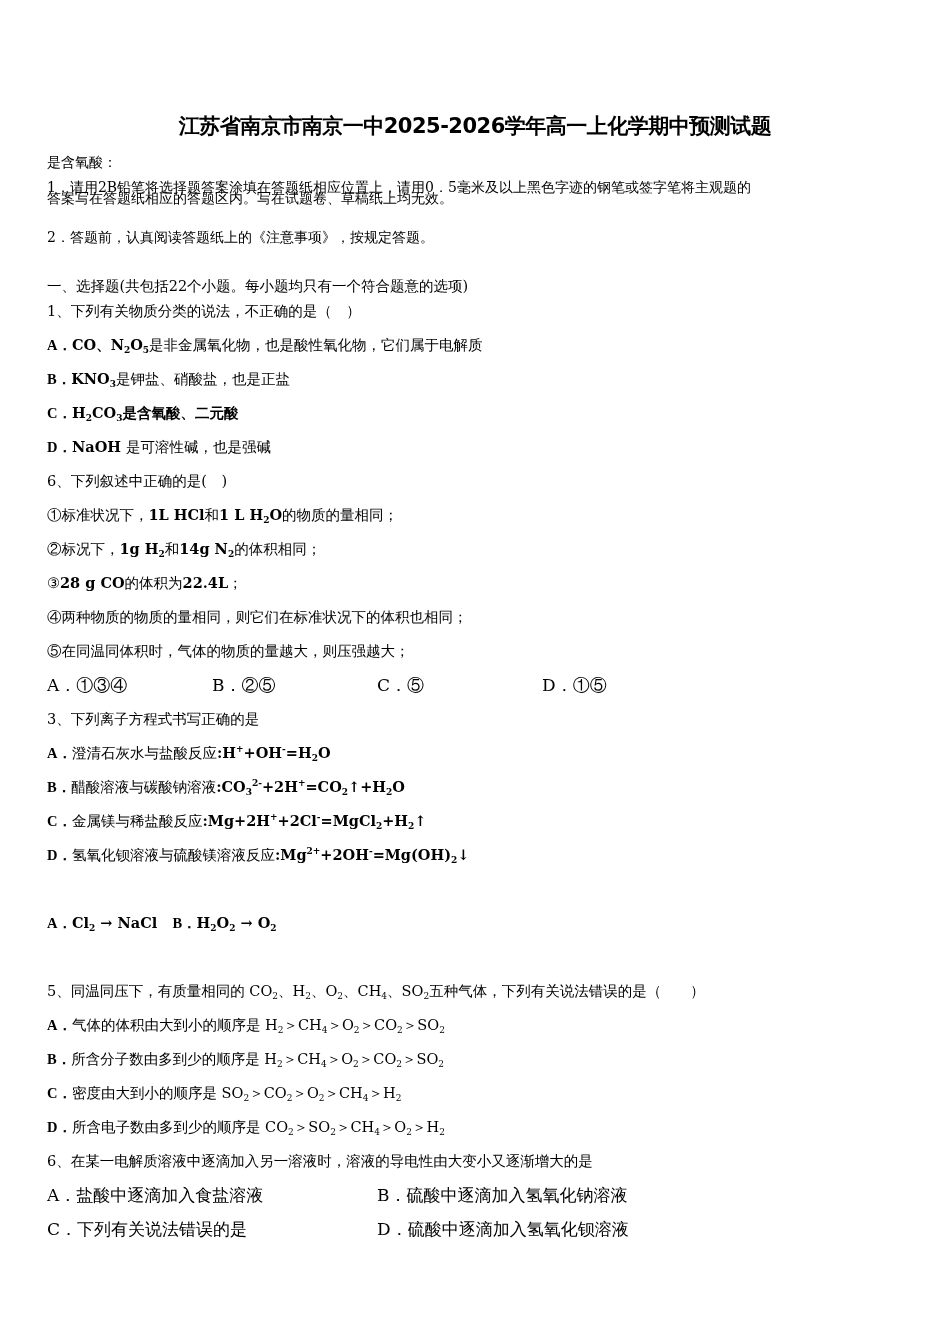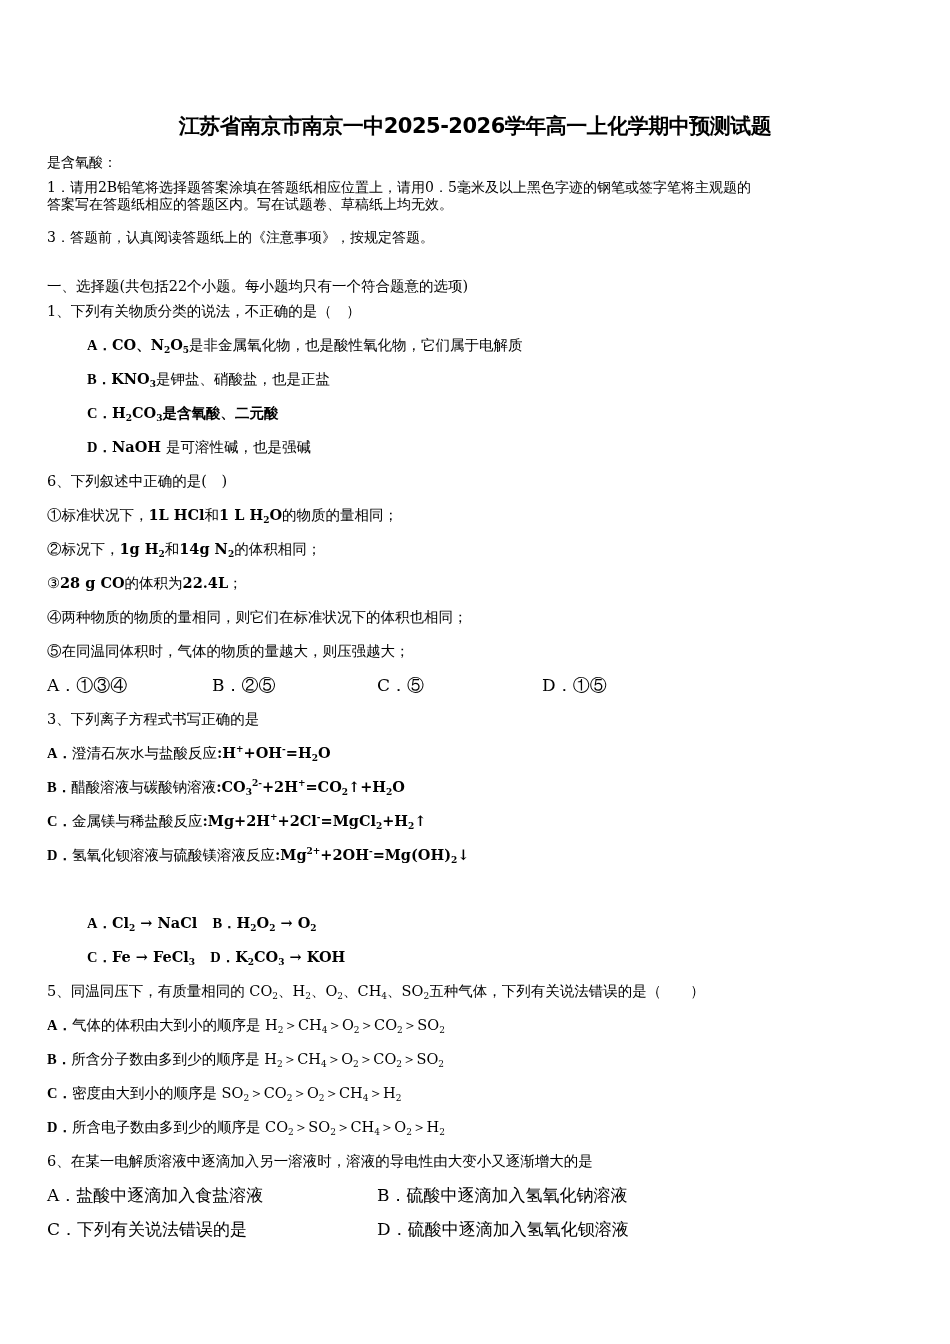--- a/index.html
+++ b/index.html
@@ -4,36 +4,36 @@
 <style>
   html, body { margin: 0; padding: 0; background: #ffffff; }
   body { width: 950px; height: 1344px; position: relative; overflow: hidden;
          font-family: "DejaVu Serif", "Liberation Serif", serif; color: #000; }
   .page { position: absolute; left: 0; top: 0; width: 950px; height: 1344px; }
   .title { position: absolute; left: 0; width: 950px; top: 112px; text-align: center;
            font-family: "DejaVu Sans", "Liberation Sans", sans-serif; font-weight: bold;
            font-size: 21px; letter-spacing: -0.5px; }
   .line { position: absolute; left: 47px; white-space: nowrap; font-size: 14.5px; line-height: 20px; }
   .notice { font-size: 14px; }
-  .b { font-weight: bold; margin-left: 40px; }
+  .b { font-weight: bold; }
   .lbl { font-weight: bold; font-family: "Liberation Serif", serif; }
   .opt { position: absolute; white-space: nowrap; font-size: 17px; line-height: 20px; }
   sub, sup { font-size: 9px; line-height: 0; }
   sub { vertical-align: -3px; } sup { vertical-align: 6px; }
 </style>
 </head>
 <body>
 
 <div class="page">
   <div class="title">江苏省南京市南京一中2025-2026学年高一上化学期中预测试题</div>
 
   <div class="line notice" style="top:152px">是含氧酸：</div>
   <div class="line notice" style="top:177px">1．请用2B铅笔将选择题答案涂填在答题纸相应位置上，请用0．5毫米及以上黑色字迹的钢笔或签字笔将主观题的</div>
-  <div class="line notice" style="top:194px">答案写在答题纸相应的答题区内。写在试题卷、草稿纸上均无效。</div>
-  <div class="line notice" style="top:227px">3．答题前，认真阅读答题纸上的《注意事项》，按规定答题。</div>
+  <div class="line notice" style="top:188px">答案写在答题纸相应的答题区内。写在试题卷、草稿纸上均无效。</div>
+  <div class="line notice" style="top:227px">2．答题前，认真阅读答题纸上的《注意事项》，按规定答题。</div>
 
   <div class="line" style="top:276px">一、选择题(共包括22个小题。每小题均只有一个符合题意的选项)</div>
 
   <div class="line" style="top:301px">1、下列有关物质分类的说法，不正确的是（　）</div>
   <div class="line b" style="top:335px"><span class="lbl">A．</span>CO、N<sub>2</sub>O<sub>5</sub><span style="font-weight:normal">是非金属氧化物，也是酸性氧化物，它们属于电解质</span></div>
   <div class="line b" style="top:369px"><span class="lbl">B．</span>KNO<sub>3</sub><span style="font-weight:normal">是钾盐、硝酸盐，也是正盐</span></div>
   <div class="line b" style="top:403px"><span class="lbl">C．</span>H<sub>2</sub>CO<sub>3</sub><span style="font-weight:bold">是含氧酸、二元酸</span></div>
   <div class="line b" style="top:437px"><span class="lbl">D．</span>NaOH <span style="font-weight:normal">是可溶性碱，也是强碱</span></div>
 
   <div class="line" style="top:471px">6、下列叙述中正确的是(　)</div>
@@ -47,21 +47,20 @@
   <div class="opt" style="left:377px;top:675px">C．⑤</div>
   <div class="opt" style="left:542px;top:675px">D．①⑤</div>
 
   <div class="line" style="top:709px">3、下列离子方程式书写正确的是</div>
   <div class="line" style="top:743px"><span class="lbl">A．</span>澄清石灰水与盐酸反应<b>:H<sup>+</sup>+OH<sup>-</sup>=H<sub>2</sub>O</b></div>
   <div class="line" style="top:777px"><span class="lbl">B．</span>醋酸溶液与碳酸钠溶液<b>:CO<sub>3</sub><sup>2-</sup>+2H<sup>+</sup>=CO<sub>2</sub>↑+H<sub>2</sub>O</b></div>
   <div class="line" style="top:811px"><span class="lbl">C．</span>金属镁与稀盐酸反应<b>:Mg+2H<sup>+</sup>+2Cl<sup>-</sup>=MgCl<sub>2</sub>+H<sub>2</sub>↑</b></div>
   <div class="line" style="top:845px"><span class="lbl">D．</span>氢氧化钡溶液与硫酸镁溶液反应<b>:Mg<sup>2+</sup>+2OH<sup>-</sup>=Mg(OH)<sub>2</sub>↓</b></div>
 
   <div class="line b" style="top:913px"><span class="lbl">A．</span>Cl<sub>2</sub> → NaCl&nbsp;&nbsp;&nbsp;<span class="lbl">B．</span>H<sub>2</sub>O<sub>2</sub> → O<sub>2</sub></div>
-  <div class="line b" style="top:947px"><span class="lbl">C．</span>Fe → FeCl<sub>3</sub>&nbsp;&nbsp;&nbsp;<span class="lbl">D．</span>K<sub>2</sub>CO<sub>3</sub> → KOH</div>
 
   <div class="line" style="top:981px">5、同温同压下，有质量相同的 CO<sub>2</sub>、H<sub>2</sub>、O<sub>2</sub>、CH<sub>4</sub>、SO<sub>2</sub>五种气体，下列有关说法错误的是（　　）</div>
   <div class="line" style="top:1015px"><span class="lbl">A．</span>气体的体积由大到小的顺序是 H<sub>2</sub>＞CH<sub>4</sub>＞O<sub>2</sub>＞CO<sub>2</sub>＞SO<sub>2</sub></div>
   <div class="line" style="top:1049px"><span class="lbl">B．</span>所含分子数由多到少的顺序是 H<sub>2</sub>＞CH<sub>4</sub>＞O<sub>2</sub>＞CO<sub>2</sub>＞SO<sub>2</sub></div>
   <div class="line" style="top:1083px"><span class="lbl">C．</span>密度由大到小的顺序是 SO<sub>2</sub>＞CO<sub>2</sub>＞O<sub>2</sub>＞CH<sub>4</sub>＞H<sub>2</sub></div>
   <div class="line" style="top:1117px"><span class="lbl">D．</span>所含电子数由多到少的顺序是 CO<sub>2</sub>＞SO<sub>2</sub>＞CH<sub>4</sub>＞O<sub>2</sub>＞H<sub>2</sub></div>
 
   <div class="line" style="top:1151px">6、在某一电解质溶液中逐滴加入另一溶液时，溶液的导电性由大变小又逐渐增大的是</div>
   <div class="opt" style="left:47px;top:1185px">A．盐酸中逐滴加入食盐溶液</div>
   <div class="opt" style="left:377px;top:1185px">B．硫酸中逐滴加入氢氧化钠溶液</div>

